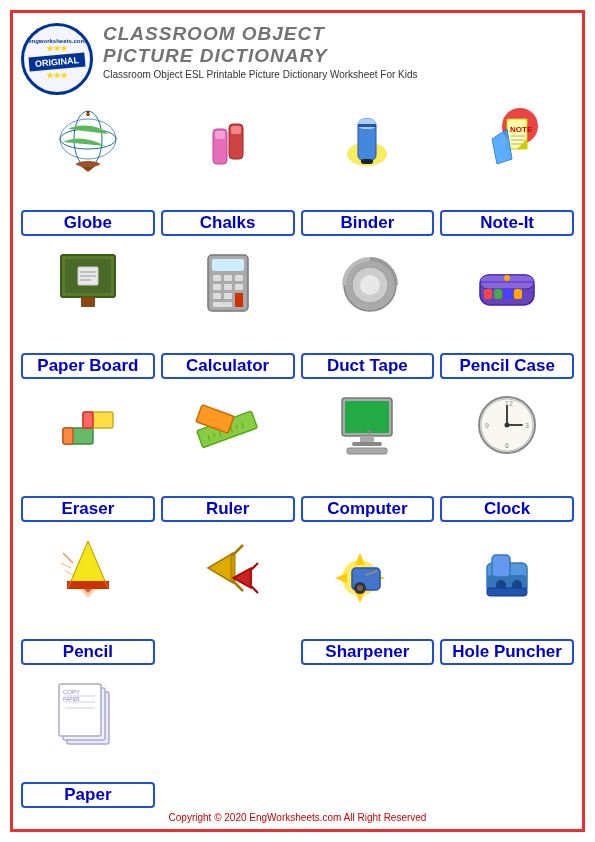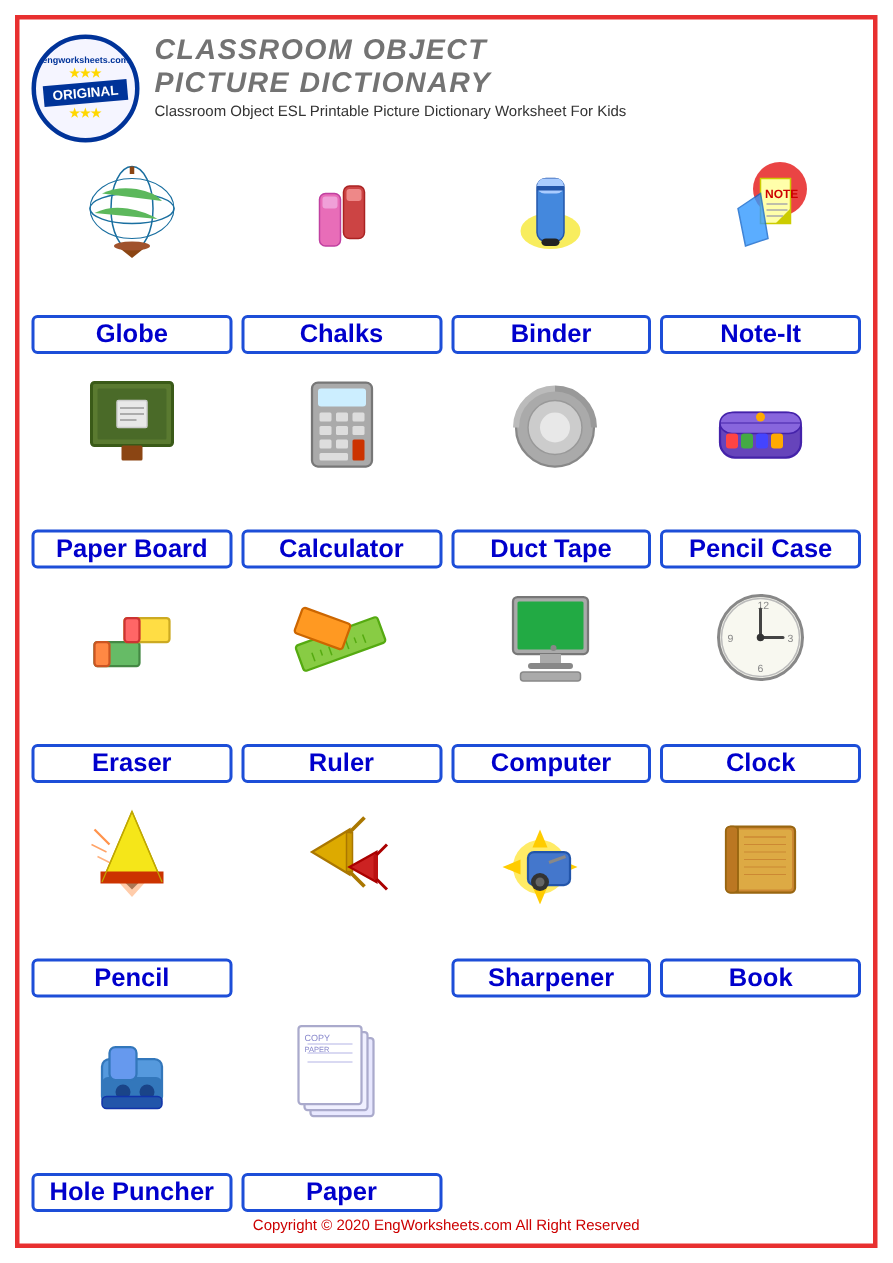--- a/index.html
+++ b/index.html
@@ -375,37 +375,20 @@
 
           <rect x="20" y="35" width="28" height="22" rx="4" fill="#4477cc" stroke="#2255aa" stroke-width="1.5"></rect>
           <circle cx="28" cy="55" r="6" fill="#333"></circle>
           <circle cx="28" cy="55" r="3" fill="#666"></circle>
           <line x1="34" y1="42" x2="45" y2="38" stroke="#888" stroke-width="2"></line>
         </svg>
       </div>
       <div class="item-label">Sharpener</div>
     </div>
 
-    <div class="item">
-      <div class="item-image">
-        <svg class="item-svg" viewBox="0 0 70 70">
-          <rect x="12" y="18" width="46" height="44" rx="3" fill="#cc8833" stroke="#996611" stroke-width="1.5"></rect>
-          <rect x="14" y="20" width="42" height="40" rx="2" fill="#ddaa44"></rect>
-          <rect x="12" y="18" width="8" height="44" rx="3" fill="#bb7722" stroke="#996611" stroke-width="1"></rect>
-          <line x1="20" y1="18" x2="20" y2="62" stroke="#996611" stroke-width="1"></line>
-          <line x1="24" y1="25" x2="52" y2="25" stroke="#cc8833" stroke-width="1"></line>
-          <line x1="24" y1="30" x2="52" y2="30" stroke="#cc8833" stroke-width="0.8"></line>
-          <line x1="24" y1="35" x2="52" y2="35" stroke="#cc8833" stroke-width="0.8"></line>
-          <line x1="24" y1="40" x2="52" y2="40" stroke="#cc8833" stroke-width="0.8"></line>
-          <line x1="24" y1="45" x2="52" y2="45" stroke="#cc8833" stroke-width="0.8"></line>
-          <line x1="24" y1="50" x2="52" y2="50" stroke="#cc8833" stroke-width="0.8"></line>
-        </svg>
-      </div>
-      <div class="item-label">Book</div>
-    </div>
 
     <div class="item">
       <div class="item-image">
         <svg class="item-svg" viewBox="0 0 70 70">
           <rect x="15" y="30" width="40" height="30" rx="5" fill="#5599dd" stroke="#3377bb" stroke-width="1.5"></rect>
           <rect x="15" y="42" width="40" height="18" rx="4" fill="#3377bb"></rect>
           <rect x="20" y="22" width="18" height="22" rx="4" fill="#6699ee" stroke="#3377bb" stroke-width="1.5"></rect>
           <circle cx="29" cy="52" r="5" fill="#1a4488"></circle>
           <circle cx="45" cy="52" r="5" fill="#1a4488"></circle>
           <rect x="15" y="55" width="40" height="8" rx="3" fill="#2255aa" stroke="#1133aa" stroke-width="1"></rect>

